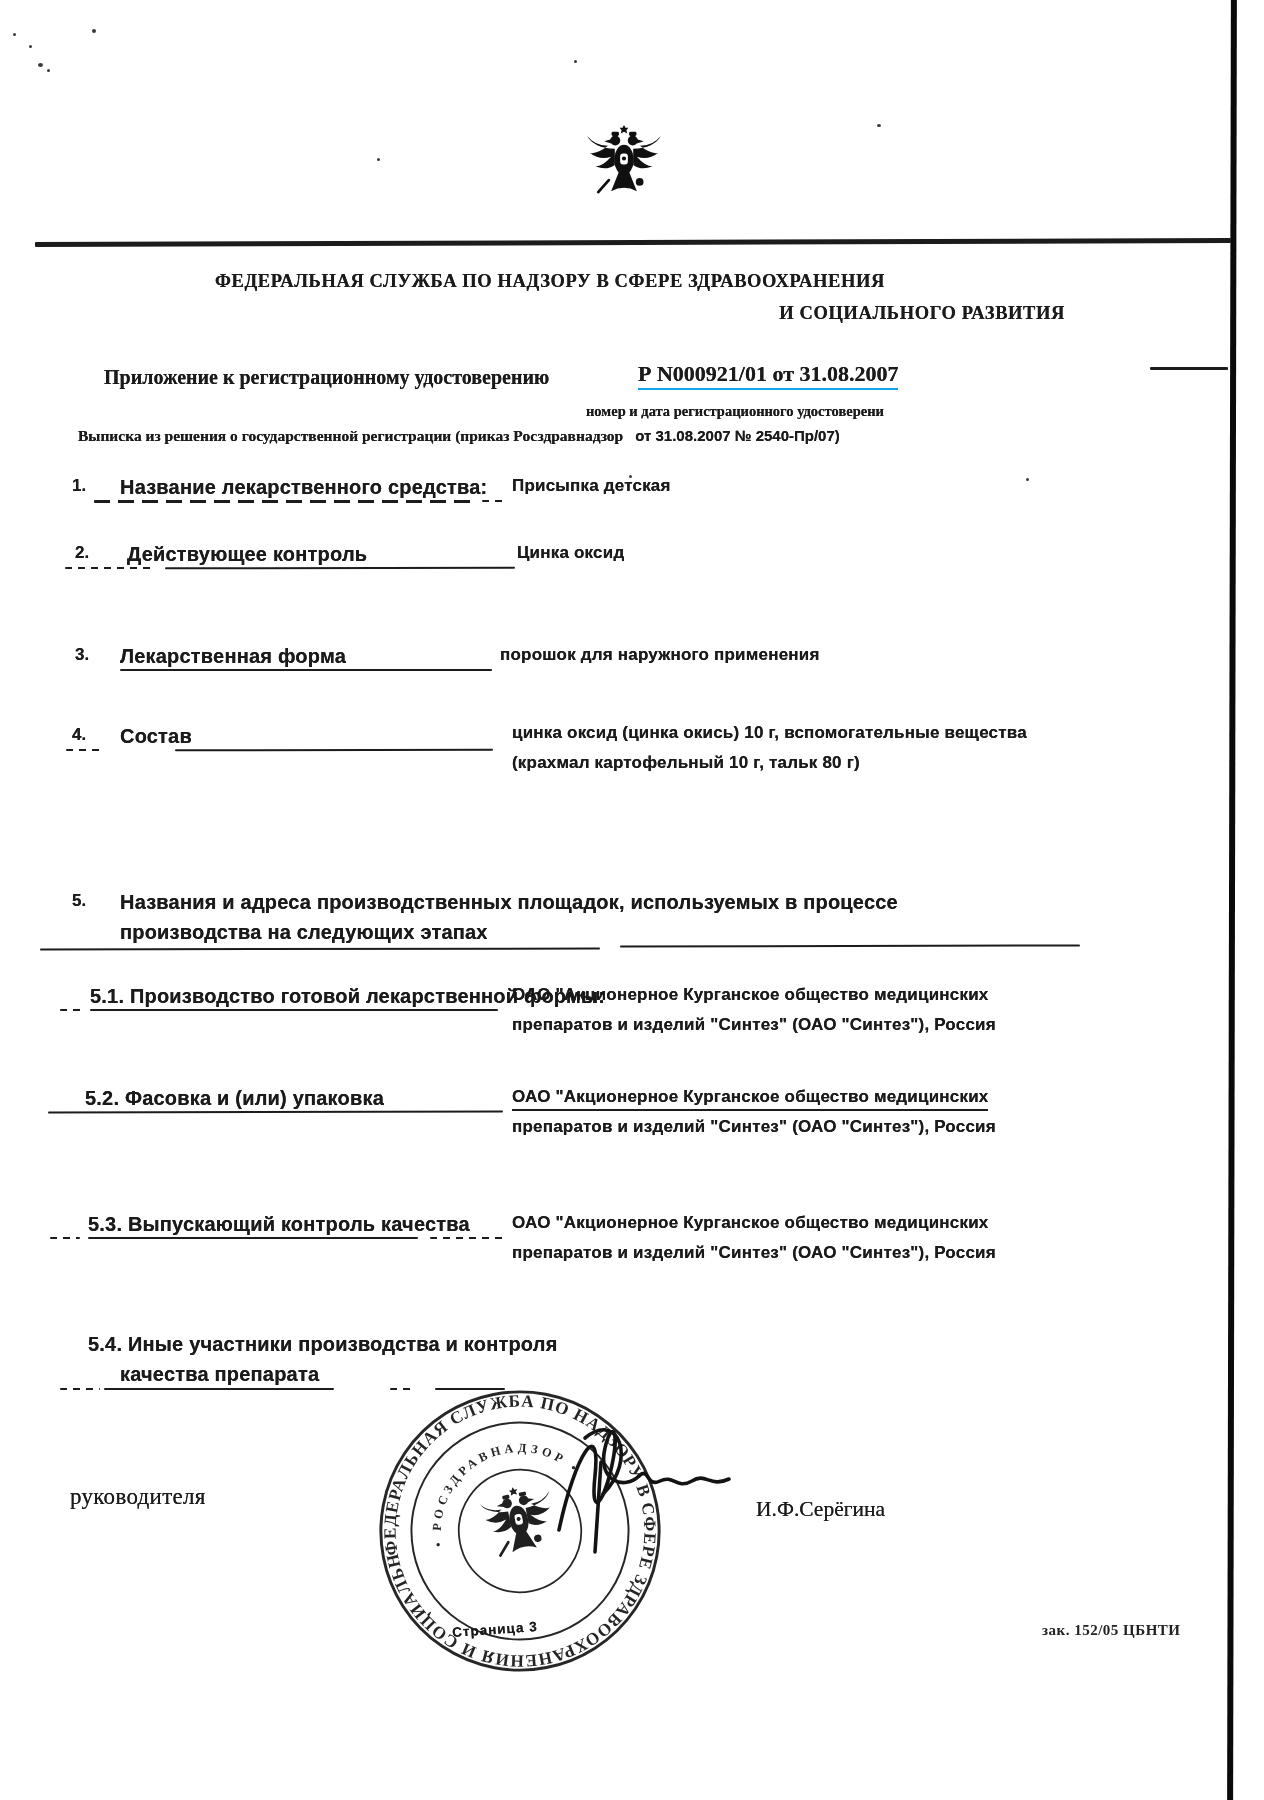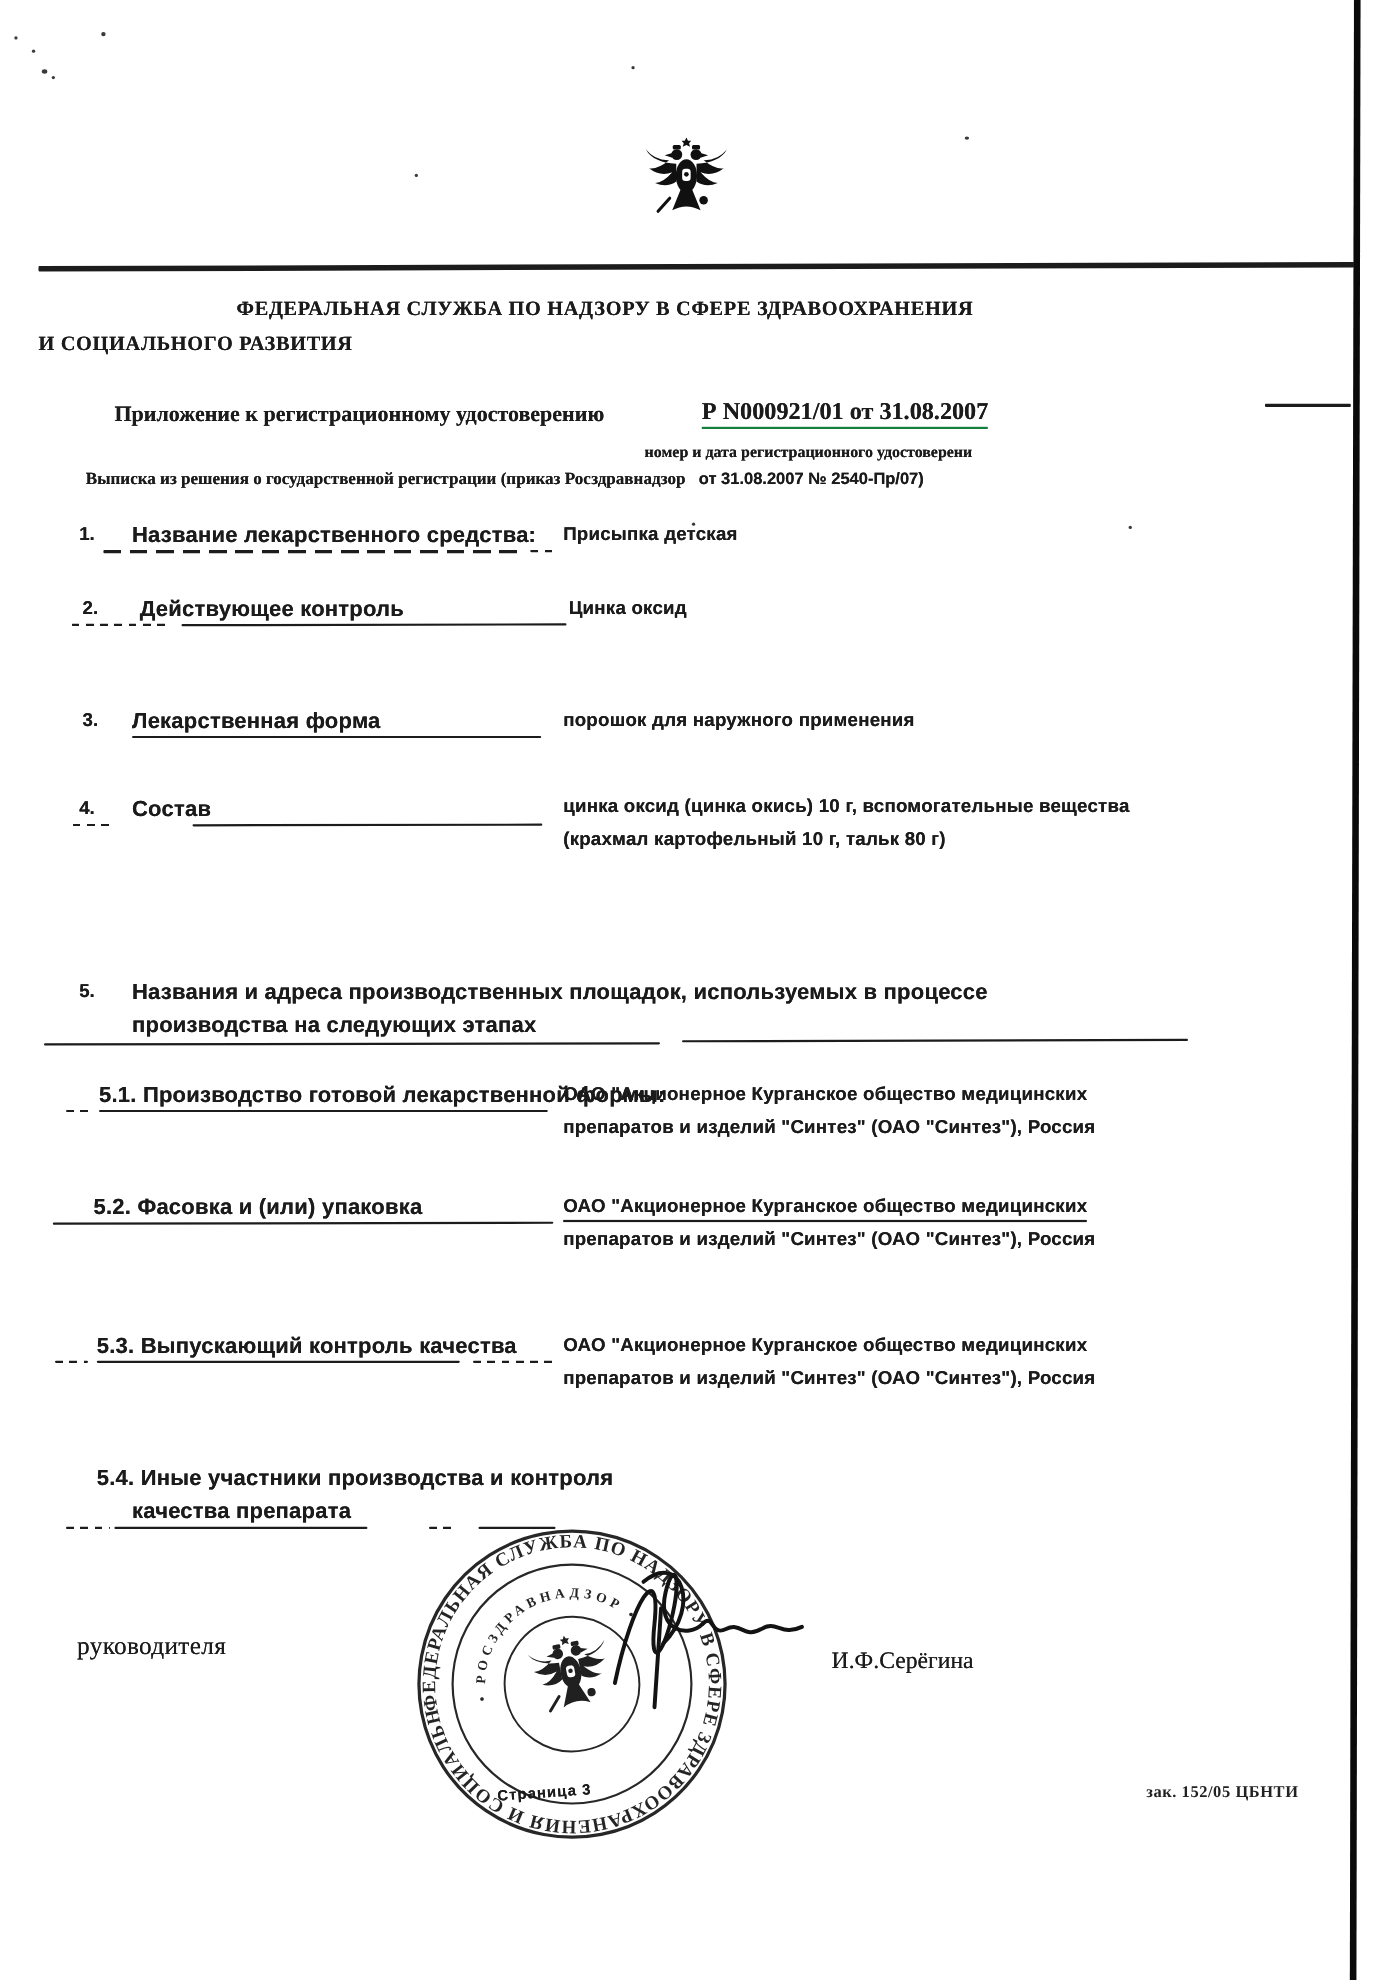--- a/index.html
+++ b/index.html
@@ -8,21 +8,21 @@
   .abs{position:absolute;}
   .serif{font-family:"Liberation Serif",serif;}
   .sans{font-family:"Liberation Sans",sans-serif;}
   .b{font-weight:700;}
   .soft{text-shadow:0 0 .5px rgba(10,10,10,.85);}
   .rule{position:absolute;height:3px;background:#1c1c1c;border-radius:1px;}
   .rule.thin{height:2px;}
   .rule.dashed{background:repeating-linear-gradient(90deg,#1c1c1c 0 16px,transparent 16px 24px);}
   .rule.dotty{background:repeating-linear-gradient(90deg,#1c1c1c 0 7px,transparent 7px 13px);}
   .speck{position:absolute;background:#3a3a3a;border-radius:50%;}
-  .uline{border-bottom:2px solid #15803d;padding-bottom:1px;}
+  .uline{border-bottom:2px solid #0ea5e9;padding-bottom:1px;}
   .num{font-size:17px;}
   .itm{font-size:20px;letter-spacing:.2px;}
   .val{font-size:17px;letter-spacing:.2px;}
 </style>
 </head>
 <body>
 
 <div id="page">
 
   <div class="speck" style="left:92px;top:29px;width:4px;height:4px"></div>
@@ -55,21 +55,21 @@
       <circle cx="67" cy="63" r="4.2"></circle>
       <path d="M33.5 61 L22 74" stroke="#101010" stroke-width="3" stroke-linecap="round"></path>
       <rect x="45.8" y="32" width="8.4" height="12" rx="3.2" fill="#ffffff"></rect>
       <circle cx="50" cy="37.5" r="2.3" fill="#101010"></circle>
     </g>
   </svg>
 
   <div class="rule" style="left:35px;top:240px;width:1196px;height:5px;transform:rotate(-0.18deg)"></div>
 
   <div class="abs serif b soft" style="left:35px;top:271px;width:1030px;text-align:center;font-size:18.5px;letter-spacing:.6px">ФЕДЕРАЛЬНАЯ СЛУЖБА ПО НАДЗОРУ В СФЕРЕ ЗДРАВООХРАНЕНИЯ</div>
-  <div class="abs serif b soft" style="left:35px;top:303px;width:1030px;text-align:left;font-size:18.5px;letter-spacing:.6px">И СОЦИАЛЬНОГО РАЗВИТИЯ</div>
+  <div class="abs serif b soft" style="left:35px;top:303px;width:1030px;text-align:right;font-size:18.5px;letter-spacing:.6px">И СОЦИАЛЬНОГО РАЗВИТИЯ</div>
 
   <div class="abs serif b soft" style="left:104px;top:366px;font-size:20px">Приложение к регистрационному удостоверению</div>
   <div class="abs serif b soft uline" style="left:638px;top:361px;font-size:22px">Р N000921/01 от 31.08.2007</div>
   <div class="abs serif b soft" style="left:586px;top:403px;font-size:14.5px">номер и дата регистрационного удостоверени</div>
 
   <div class="abs" style="left:78px;top:427px;width:900px">
     <span class="serif b soft" style="font-size:15.5px">Выписка из решения о государственной регистрации (приказ Росздравнадзор</span>
     <span class="sans b soft" style="font-size:15px;margin-left:8px">от 31.08.2007 № 2540-Пр/07)</span>
   </div>
 
@@ -81,21 +81,21 @@
 
   <div class="abs sans b soft num" style="left:75px;top:543px">2.</div>
   <div class="abs sans b soft itm" style="left:127px;top:543px">Действующее контроль</div>
   <div class="rule dotty thin" style="left:65px;top:567px;width:90px"></div>
   <div class="rule thin" style="left:165px;top:567px;width:350px;transform:rotate(-0.12deg)"></div>
   <div class="abs sans b soft val" style="left:517px;top:543px">Цинка оксид</div>
 
   <div class="abs sans b soft num" style="left:75px;top:645px">3.</div>
   <div class="abs sans b soft itm" style="left:120px;top:645px">Лекарственная форма</div>
   <div class="rule thin" style="left:120px;top:669px;width:372px"></div>
-  <div class="abs sans b soft val" style="left:512px;top:645px">порошок для наружного применения</div>
+  <div class="abs sans b soft val" style="left:500px;top:645px">порошок для наружного применения</div>
 
   <div class="abs sans b soft num" style="left:72px;top:725px">4.</div>
   <div class="abs sans b soft itm" style="left:120px;top:725px">Состав</div>
   <div class="rule dotty thin" style="left:66px;top:749px;width:36px"></div>
   <div class="rule thin" style="left:175px;top:749px;width:318px;transform:rotate(-0.1deg)"></div>
   <div class="abs sans b soft val" style="left:512px;top:723px">цинка оксид (цинка окись) 10 г, вспомогательные вещества</div>
   <div class="abs sans b soft val" style="left:512px;top:753px">(крахмал картофельный 10 г, тальк 80 г)</div>
 
   <div class="abs sans b soft num" style="left:72px;top:891px">5.</div>
   <div class="abs sans b soft itm" style="left:120px;top:891px">Названия и адреса производственных площадок, используемых в процессе</div>

